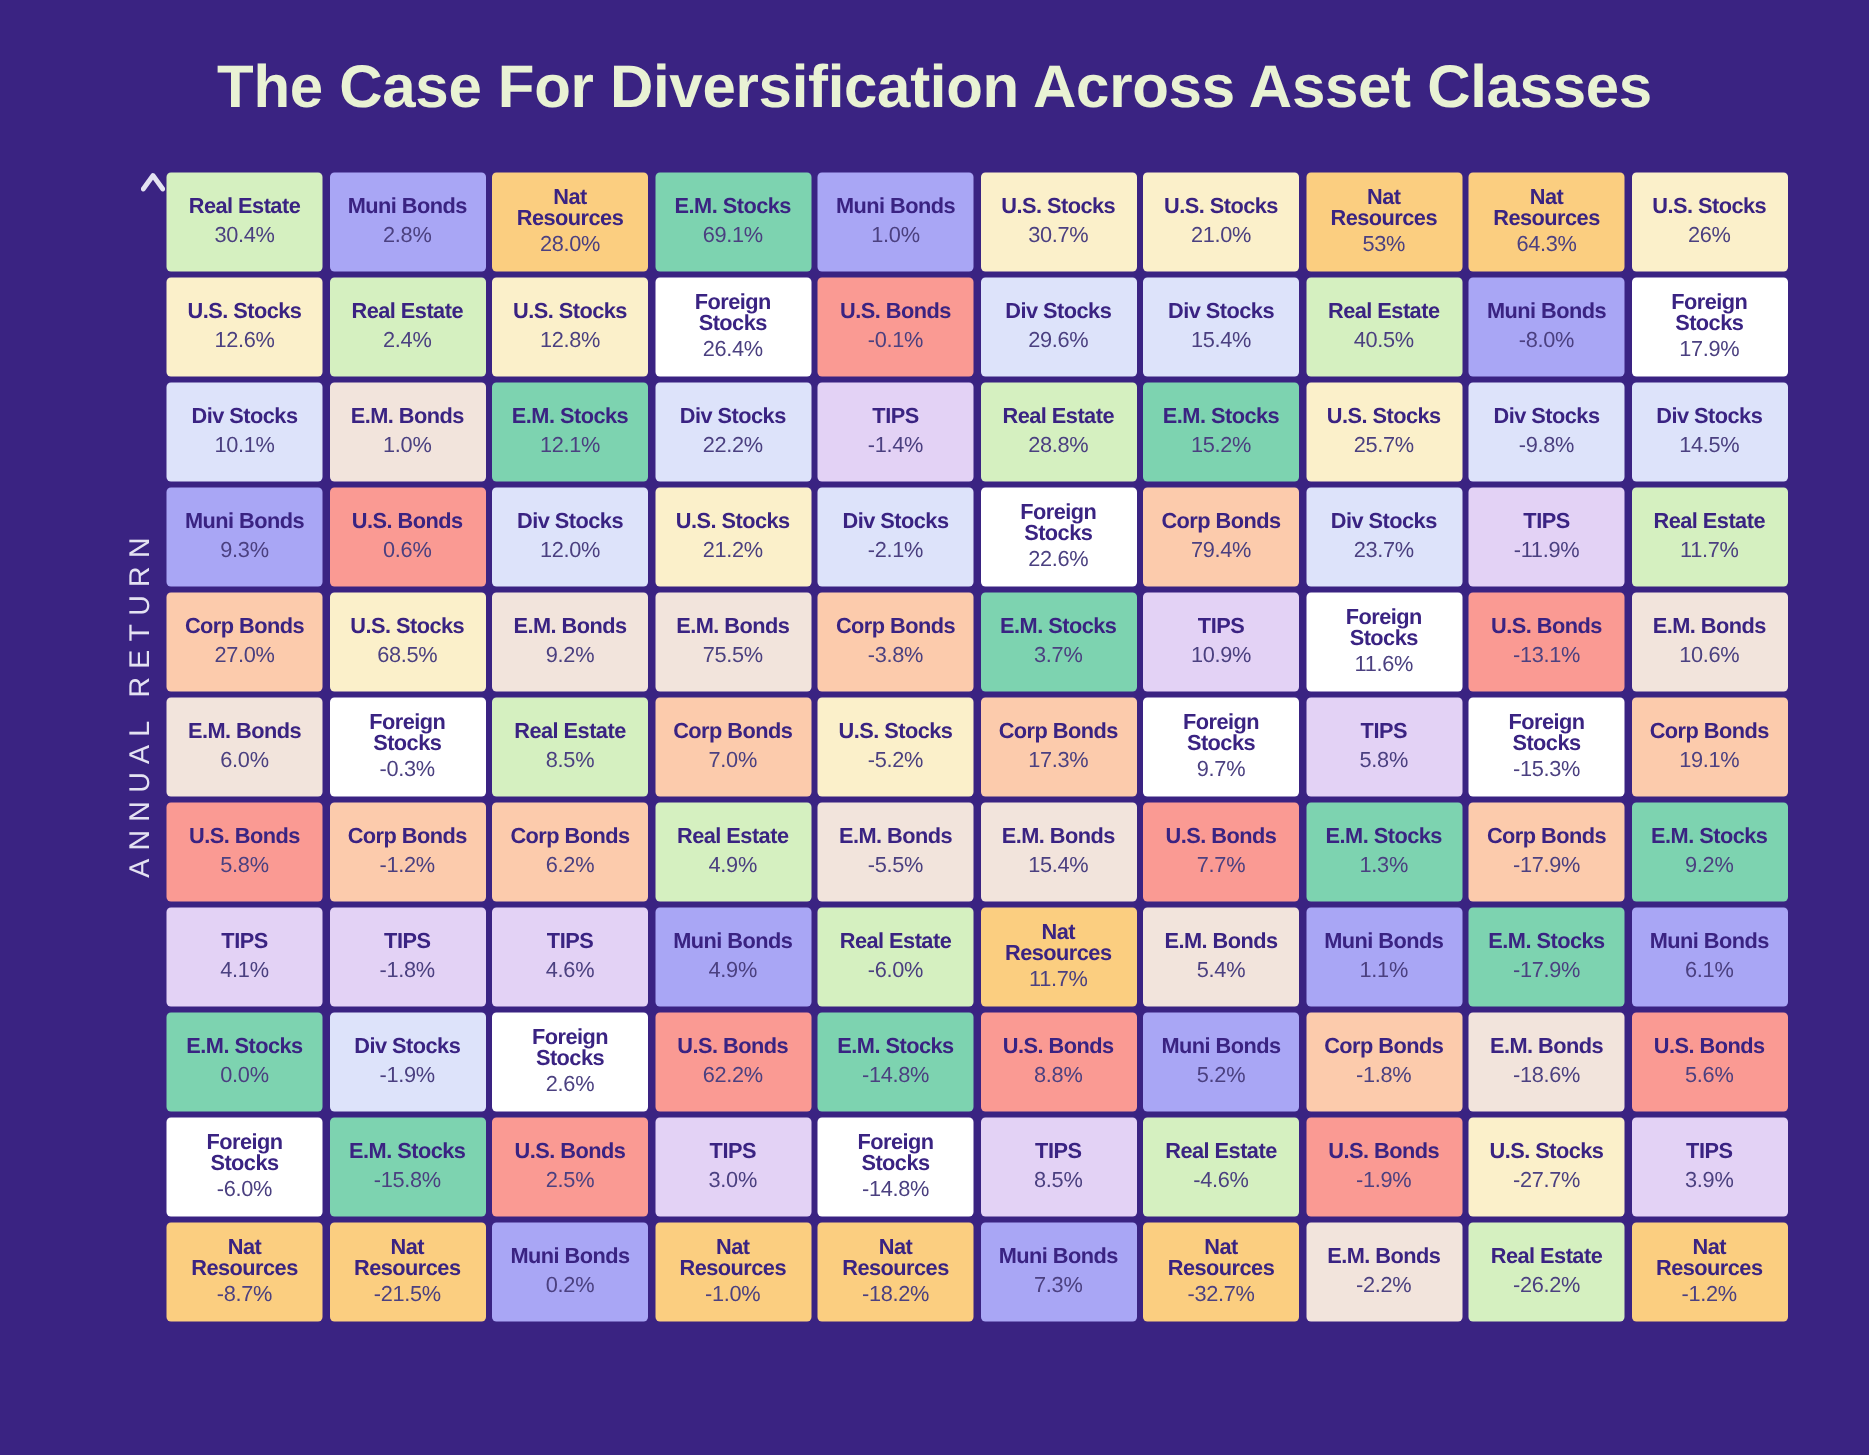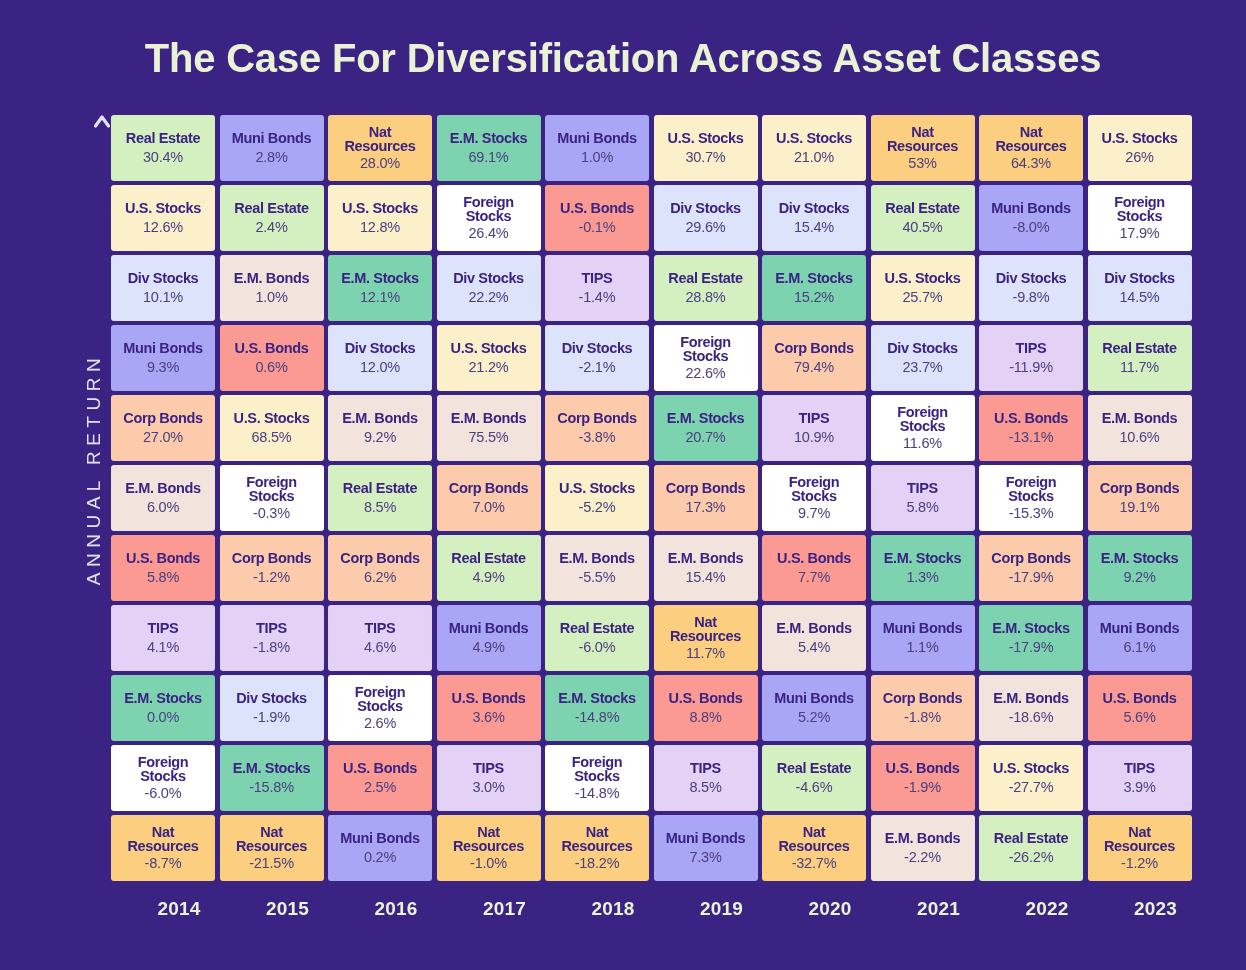--- a/index.html
+++ b/index.html
@@ -318,21 +318,21 @@
       <div class="cell" style="background: rgb(242, 228, 220);">
         <div class="cell-label">E.M. Bonds</div>
         <div class="cell-value">75.5%</div>
       </div>
       <div class="cell" style="background: rgb(252, 203, 172);">
         <div class="cell-label">Corp Bonds</div>
         <div class="cell-value">-3.8%</div>
       </div>
       <div class="cell" style="background: rgb(125, 211, 176);">
         <div class="cell-label">E.M. Stocks</div>
-        <div class="cell-value">20.7%</div>
+        <div class="cell-value">3.7%</div>
       </div>
       <div class="cell" style="background: rgb(227, 210, 245);">
         <div class="cell-label">TIPS</div>
         <div class="cell-value">10.9%</div>
       </div>
       <div class="cell two-line" style="background: rgb(255, 255, 255);">
         <div class="cell-label">Foreign
 Stocks</div>
         <div class="cell-value">11.6%</div>
       </div>
@@ -476,21 +476,21 @@
         <div class="cell-label">Div Stocks</div>
         <div class="cell-value">-1.9%</div>
       </div>
       <div class="cell two-line" style="background: rgb(255, 255, 255);">
         <div class="cell-label">Foreign
 Stocks</div>
         <div class="cell-value">2.6%</div>
       </div>
       <div class="cell" style="background: rgb(250, 154, 147);">
         <div class="cell-label">U.S. Bonds</div>
-        <div class="cell-value">3.6%</div>
+        <div class="cell-value">62.2%</div>
       </div>
       <div class="cell" style="background: rgb(125, 211, 176);">
         <div class="cell-label">E.M. Stocks</div>
         <div class="cell-value">-14.8%</div>
       </div>
       <div class="cell" style="background: rgb(250, 154, 147);">
         <div class="cell-label">U.S. Bonds</div>
         <div class="cell-value">8.8%</div>
       </div>
       <div class="cell" style="background: rgb(169, 166, 245);">
@@ -592,25 +592,13 @@
         <div class="cell-label">Real Estate</div>
         <div class="cell-value">-26.2%</div>
       </div>
       <div class="cell two-line" style="background: rgb(251, 206, 128);">
         <div class="cell-label">Nat
 Resources</div>
         <div class="cell-value">-1.2%</div>
       </div>
     </div>
 
-  <div id="x-axis">
-      <div class="x-tick">2014</div>
-      <div class="x-tick">2015</div>
-      <div class="x-tick">2016</div>
-      <div class="x-tick">2017</div>
-      <div class="x-tick">2018</div>
-      <div class="x-tick">2019</div>
-      <div class="x-tick">2020</div>
-      <div class="x-tick">2021</div>
-      <div class="x-tick">2022</div>
-      <div class="x-tick">2023</div>
-    </div>
 </div>
 
 </body></html>

